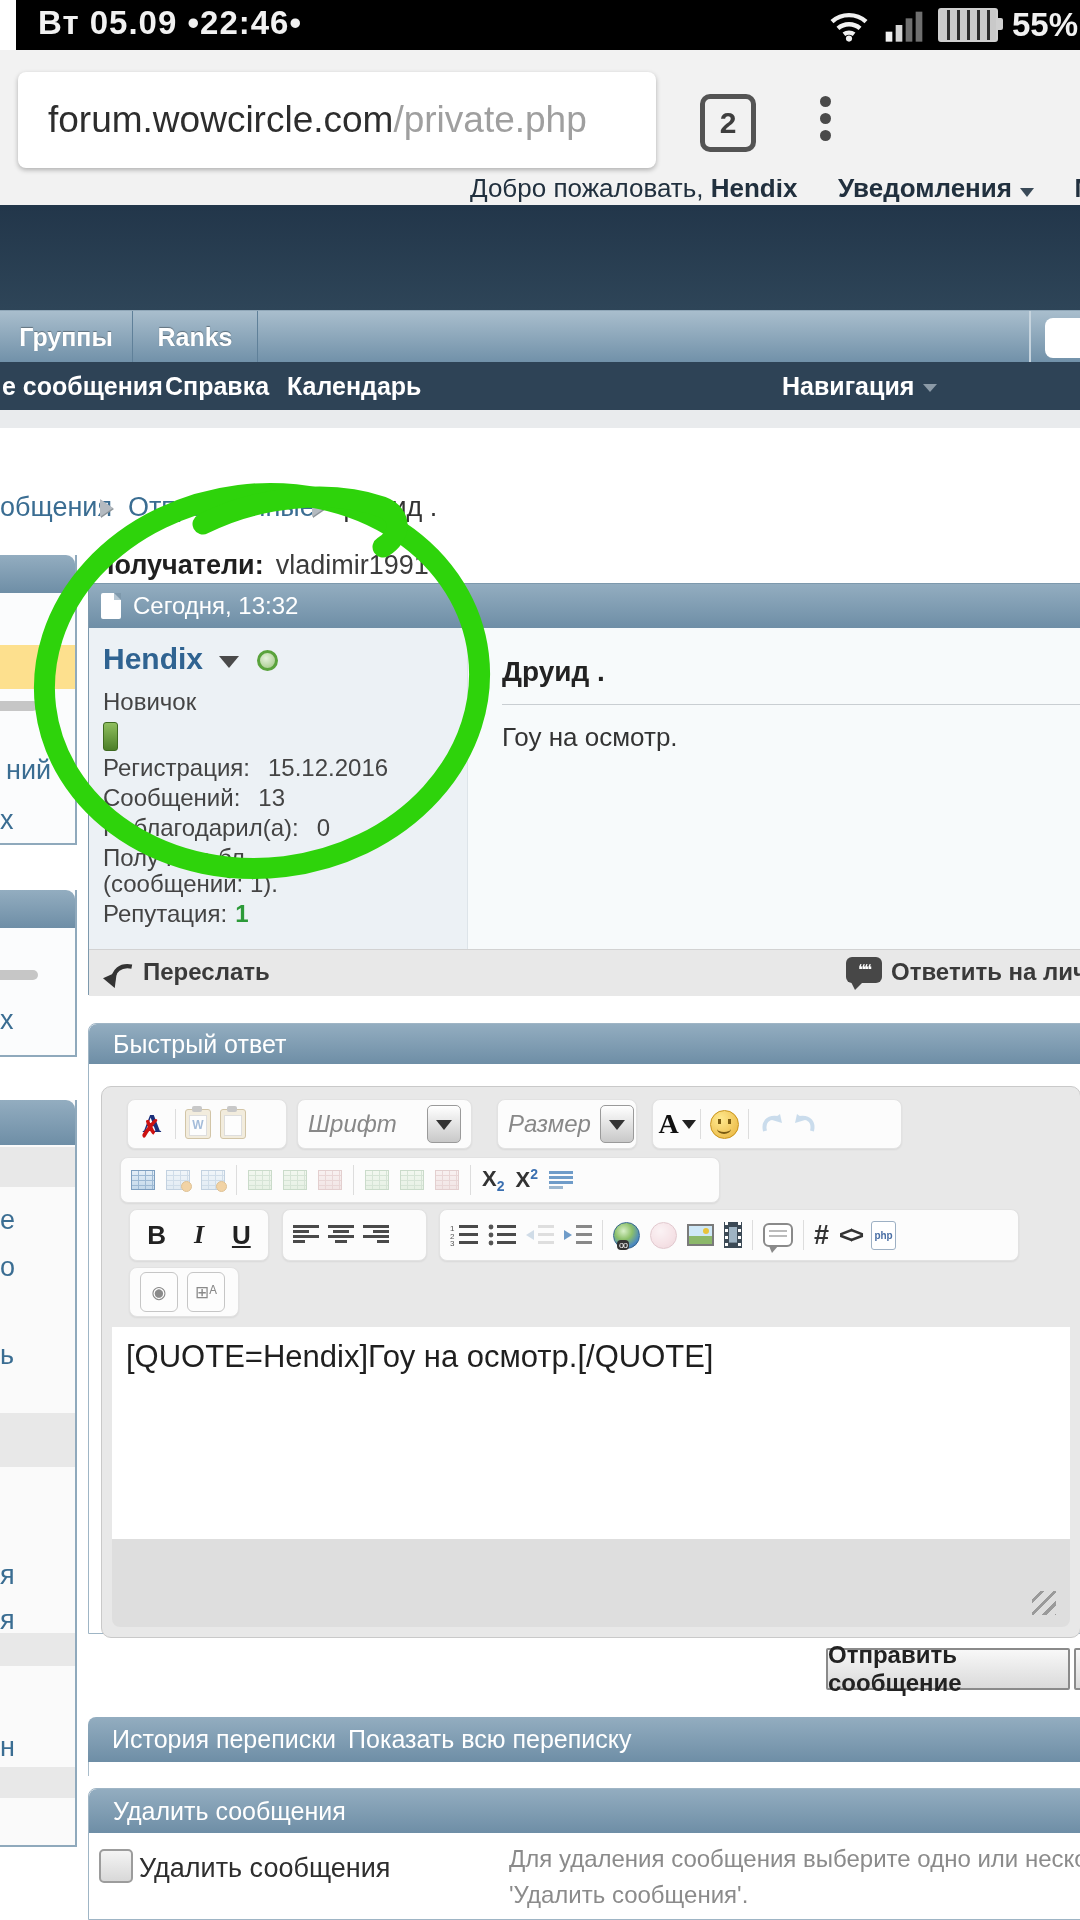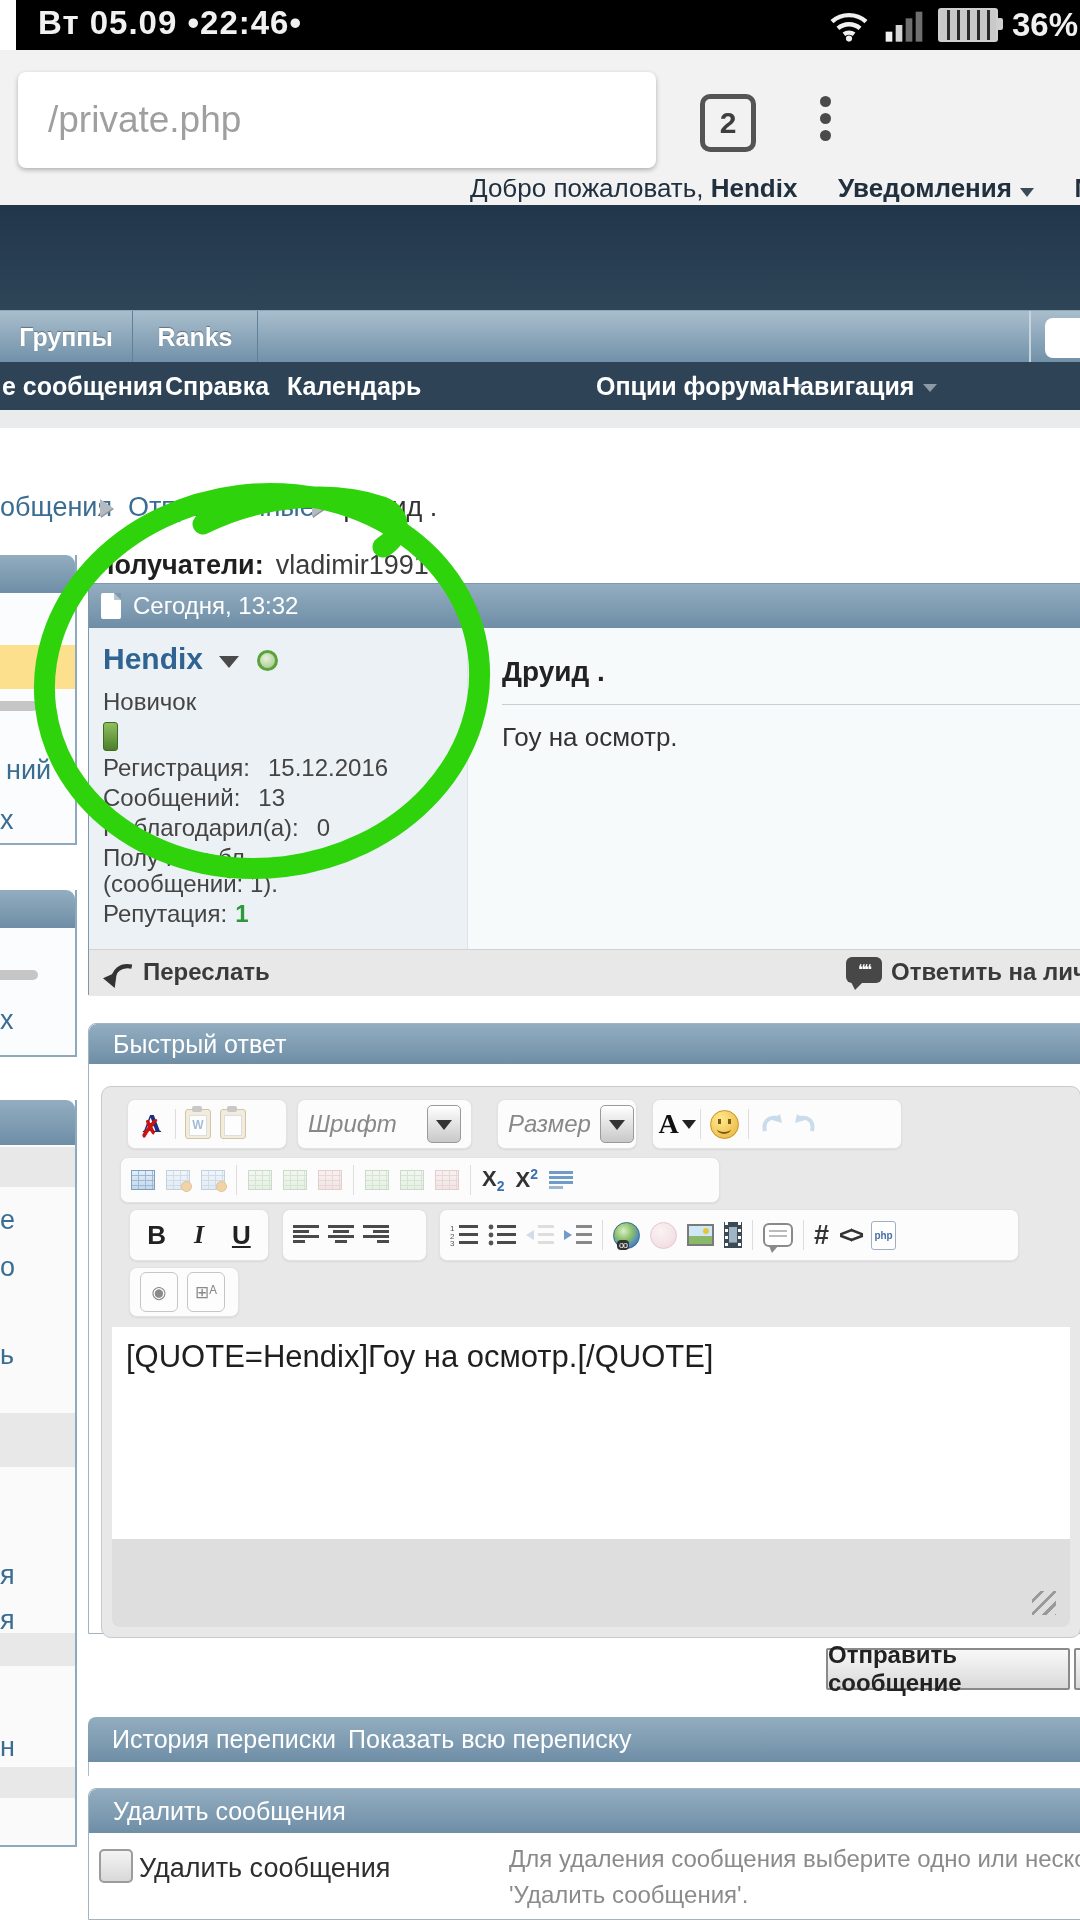--- a/index.html
+++ b/index.html
@@ -211,26 +211,27 @@
         <path d="M9 15.5 A5 5 0 0 1 15 15.5" stroke="#f1f1f1" stroke-width="2.6" fill="none"></path>
         <circle cx="12" cy="18" r="1.8" fill="#f1f1f1"></circle>
       </svg>
       <svg width="40" height="34" viewBox="0 0 24 20">
         <rect x="1" y="14" width="4" height="6" fill="#f1f1f1"></rect>
         <rect x="7" y="10" width="4" height="10" fill="#d5d5d5"></rect>
         <rect x="13" y="6" width="4" height="14" fill="#6f6f6f"></rect>
         <rect x="19" y="2" width="4" height="18" fill="#6f6f6f"></rect>
       </svg>
       <div class="battery"></div>
-      <div class="sb-pct">36%</div>
+      <div class="sb-pct">55%</div>
     </div>
   </div>
 
   <div class="chrome">
     <div class="urlpill">
+      <span class="urlhost">forum.wowcircle.com</span>
         <span class="urlpath">/private.php</span>
     </div>
     <div class="tabbtn">
       <span>2</span>
     </div>
     <div class="kebab">
         <i></i>
         <i></i>
         <i></i>
       </div>
@@ -257,21 +258,20 @@
       <span>Ranks</span>
       </div>
     <div class="tabdiv"></div>
     <div class="searchstub"></div>
   </div>
 
   <div class="nav2">
     <span class="item" style="left:2px;"><span>е сообщения</span></span>
     <span class="item" style="left:165px;"><span>Справка</span></span>
     <span class="item" style="left:287px;"><span>Календарь</span></span>
-    <span class="item" style="left:596px;"><span>Опции форума</span><span class="navarrow"></span></span>
     <span class="item" style="left:782px;text-align:center;"><span>Навигация</span><span class="navarrow"></span></span>
   </div>
   <div class="strip"></div>
 
   <div class="sidepanel" style="top:555px;width:77px;height:290px;border-bottom:2px solid #8fa9bc;">
     <div class="sidehdr hdrbar" style="height:38px;"></div>
     <div class="yellowrow" style="top:90px;height:44px;"></div>
     <div class="sbar" style="top:146px;"></div>
     <div class="ltr" style="left:6px;top:200px;">ний</div>
     <div class="ltr" style="left:0;top:250px;">х</div>

